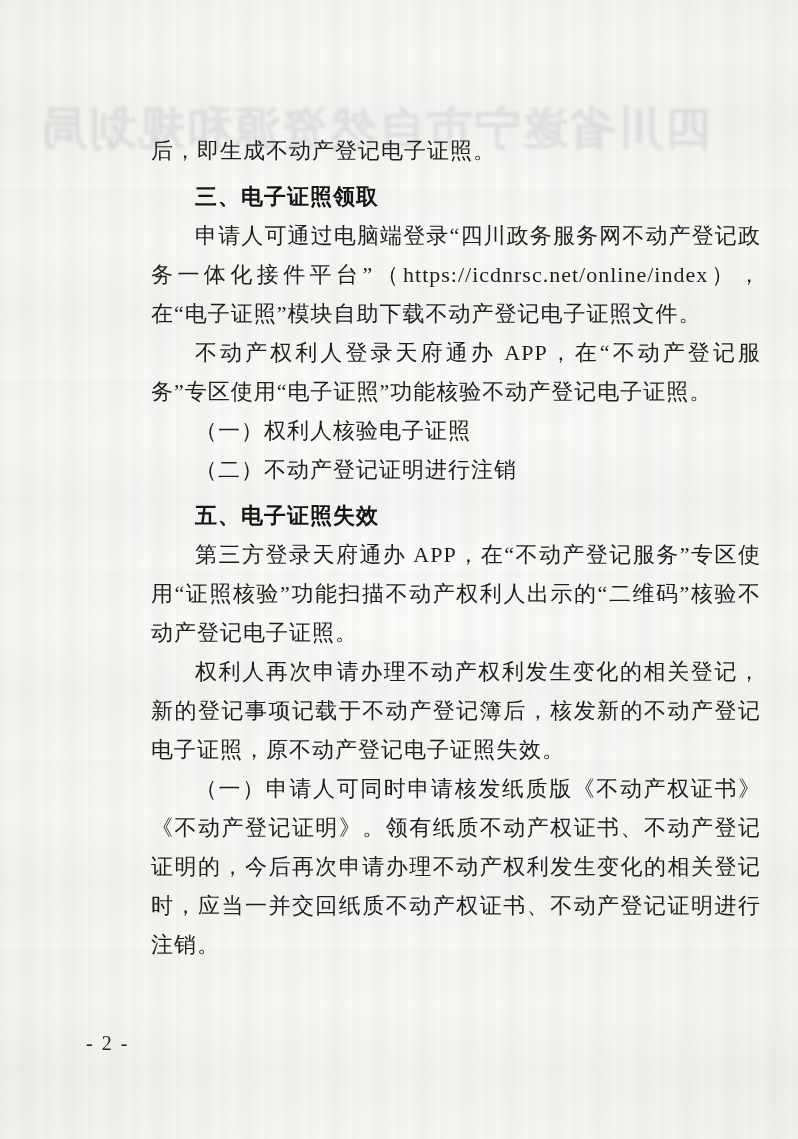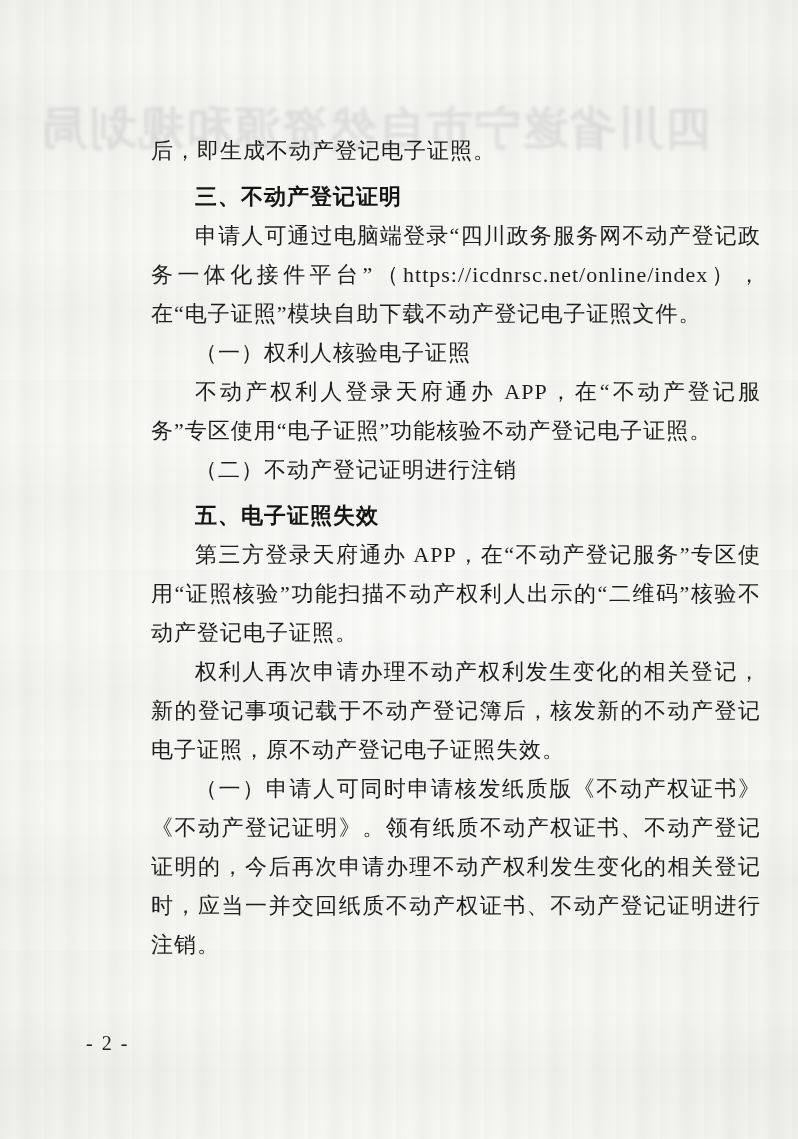--- a/index.html
+++ b/index.html
@@ -83,24 +83,24 @@
 </style>
 </head>
 <body>
 
 <div class="paper"></div>
 
 <div class="bleed">四川省遂宁市自然资源和规划局</div>
 
 <div class="content">
   <p class="block continuation">后，即生成不动产登记电子证照。</p>
-  <p class="block heading">三、不动产登记证明</p>
+  <p class="block heading">三、电子证照领取</p>
   <p class="block">申请人可通过电脑端登录“四川政务服务网不动产登记政务一体化接件平台”（https://icdnrsc.net/online/index），在“电子证照”模块自助下载不动产登记电子证照文件。</p>
+  <p class="block">不动产权利人登录天府通办 APP，在“不动产登记服务”专区使用“电子证照”功能核验不动产登记电子证照。</p>
   <p class="block subheading">（一）权利人核验电子证照</p>
-  <p class="block">不动产权利人登录天府通办 APP，在“不动产登记服务”专区使用“电子证照”功能核验不动产登记电子证照。</p>
   <p class="block subheading">（二）不动产登记证明进行注销</p>
   <p class="block heading">五、电子证照失效</p>
   <p class="block">第三方登录天府通办 APP，在“不动产登记服务”专区使用“证照核验”功能扫描不动产权利人出示的“二维码”核验不动产登记电子证照。</p>
   <p class="block">权利人再次申请办理不动产权利发生变化的相关登记，新的登记事项记载于不动产登记簿后，核发新的不动产登记电子证照，原不动产登记电子证照失效。</p>
   <p class="block">（一）申请人可同时申请核发纸质版《不动产权证书》《不动产登记证明》。领有纸质不动产权证书、不动产登记证明的，今后再次申请办理不动产权利发生变化的相关登记时，应当一并交回纸质不动产权证书、不动产登记证明进行注销。</p>
 </div>
 
 <div class="page-number">- 2 -</div>
 
 </body></html>

